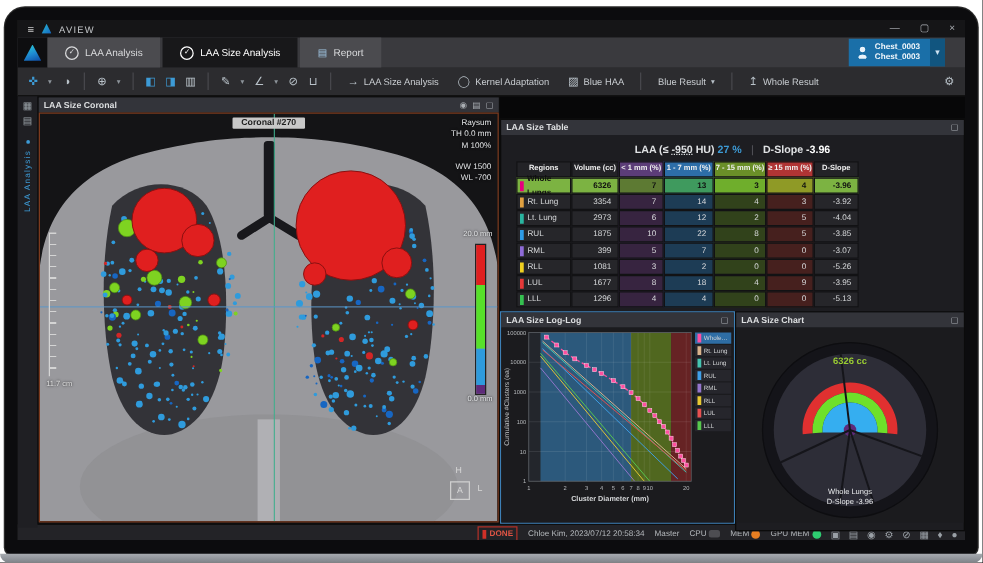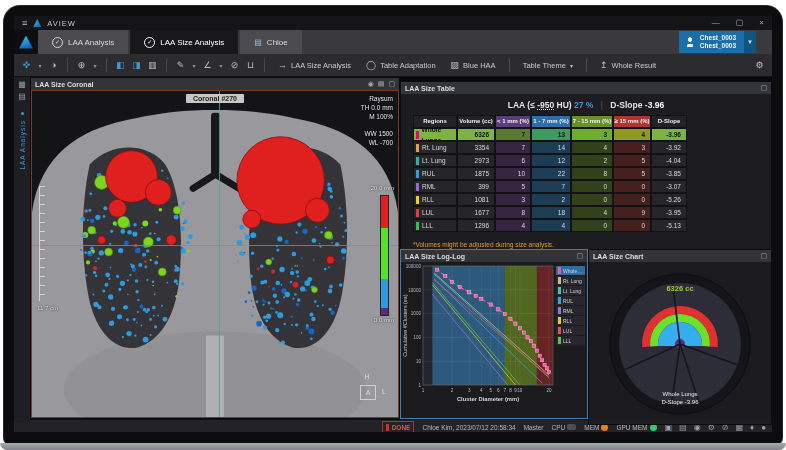--- a/index.html
+++ b/index.html
@@ -68,21 +68,21 @@
   .scalebar .sb-g{flex:43;background:#57e02a;}
   .scalebar .sb-b{flex:24;background:#2f9bdc;}
   .scalebar .sb-p{flex:6;background:#5e2b7a;}
   .sblabel{position:absolute;right:4px;color:#e4e6e8;font-size:6px;text-shadow:0 0 2px #000;}
   .orient{position:absolute;right:12px;bottom:8px;width:34px;height:34px;color:#d8d8d8;font-size:7px;}
   .orient .o-h{position:absolute;left:8px;top:-2px;width:14px;text-align:center;}
   .orient .o-a{position:absolute;left:8px;top:10px;width:14px;height:13px;border:1px solid #cfcfcf;text-align:center;line-height:13px;}
   .orient .o-l{position:absolute;right:0;top:13px;}
 
   
-  .table-panel{left:386px;top:4px;width:372px;height:172px;}
+  .table-panel{left:386px;top:18px;width:372px;height:172px;}
   .tsummary{text-align:center;margin-top:6px;font-size:8.5px;color:#e0e2e4;font-weight:bold;}
   .tsummary u{text-decoration:underline dotted;}
   .tsummary .pct{color:#3d9bd6;}
   .tsummary .ssep{color:#5a5a60;margin:0 5px;font-weight:normal;}
   .tsummary b{color:#fff;}
   .laa-table{margin:5px 0 0 12px;width:274px;}
   .thead,.trow{display:grid;grid-template-columns:44px 38px 36px 40px 42px 38px 36px;}
   .hc{height:11px;line-height:11px;text-align:center;font-size:6px;font-weight:bold;color:#f0f0f0;border:0.5px solid #121214;}
   .h0,.h1,.h6{background:#232327;}
   .h2{background:#5c3d78;}
@@ -159,21 +159,21 @@
       <div class="tab">
         <span class="ck">✓</span>
         <span>LAA Analysis</span>
       </div>
       <div class="tab active">
         <span class="ck">✓</span>
         <span>LAA Size Analysis</span>
       </div>
       <div class="tab">
         <span class="tabdoc">▤</span>
-        <span>Chloe</span>
+        <span>Report</span>
       </div>
       <div class="patientbox">
         <span class="person-icon"></span>
         <div class="pt">
           <div>Chest_0003</div>
           <div>Chest_0003</div>
         </div>
         <div class="pt-dd">▾</div>
       </div>
     </div>
@@ -196,29 +196,29 @@
       <span class="tbtn small">▾</span>
       <span class="tbtn">⊘</span>
       <span class="tbtn">⊔</span>
       <span class="tsep"></span>
       <div class="tlabelbtn">
         <span class="tbicon">→</span>
         <span>LAA Size Analysis</span>
       </div>
       <div class="tlabelbtn">
         <span class="tbicon">◯</span>
-        <span>Table Adaptation</span>
+        <span>Kernel Adaptation</span>
       </div>
       <div class="tlabelbtn">
         <span class="tbicon">▨</span>
         <span>Blue HAA</span>
       </div>
       <span class="tsep"></span>
       <div class="tlabelbtn">
-        <span>Table Theme</span>
+        <span>Blue Result</span>
         <span class="tbicon" style="font-size:6px;">▾</span>
       </div>
       <span class="tsep"></span>
       <div class="tlabelbtn">
         <span class="tbicon">↥</span>
         <span>Whole Result</span>
       </div>
       <span class="spacer"></span>
       <span class="tbtn">⚙</span>
     </div>

